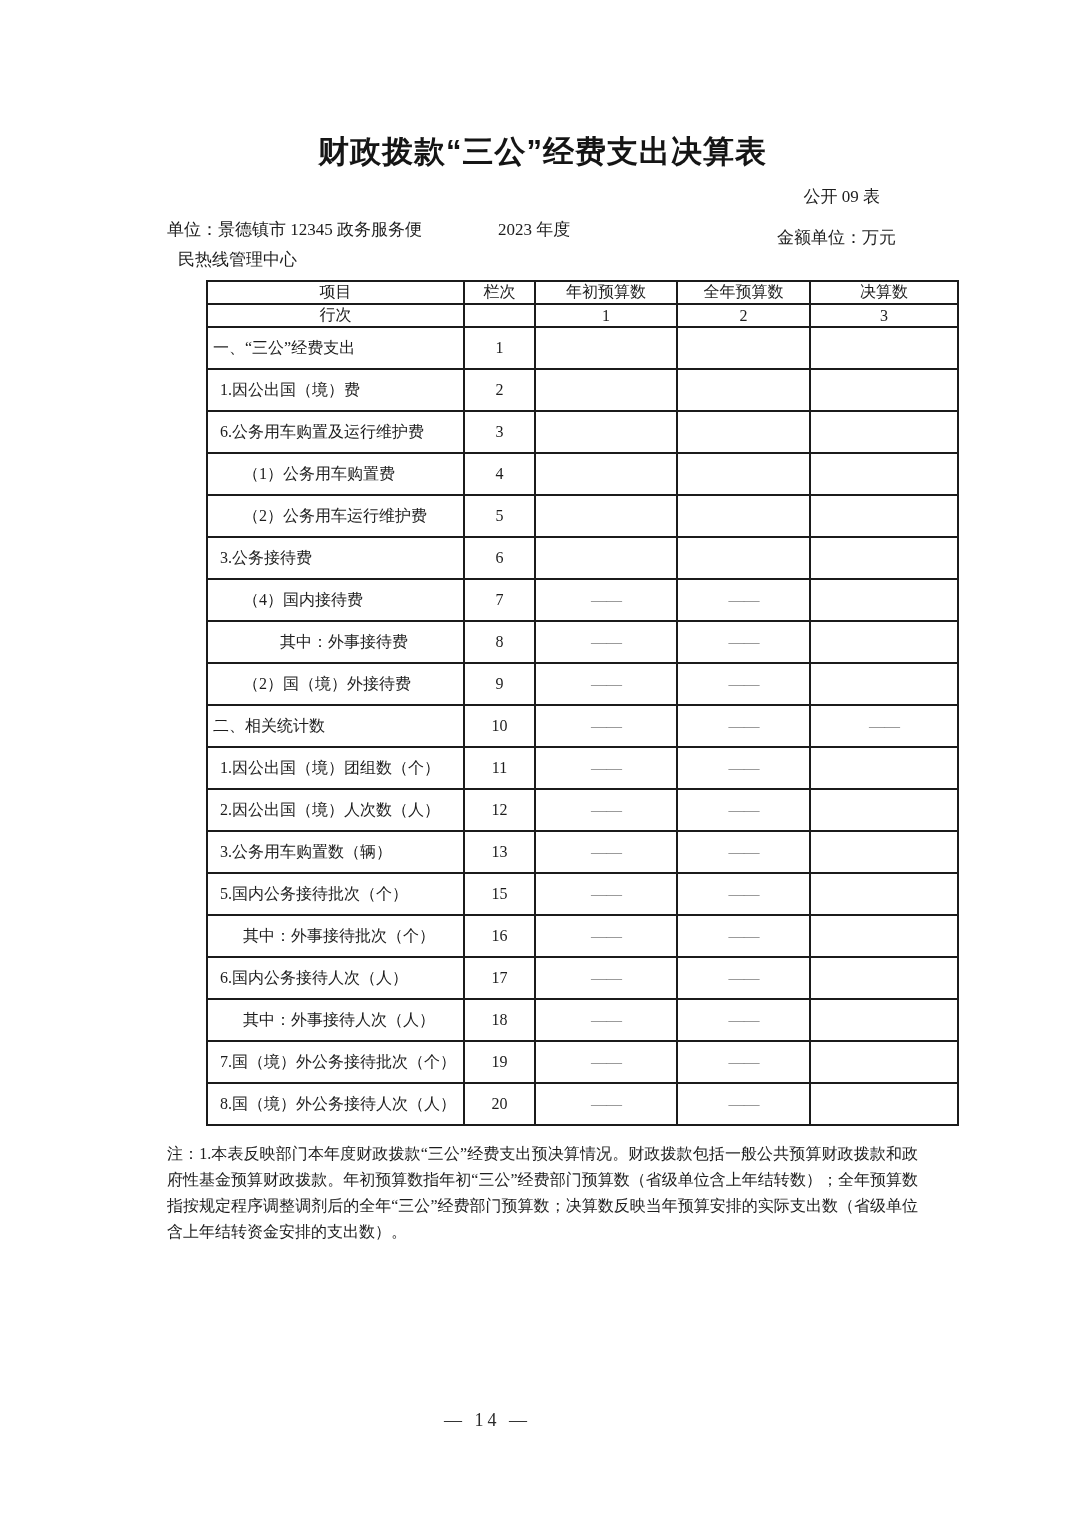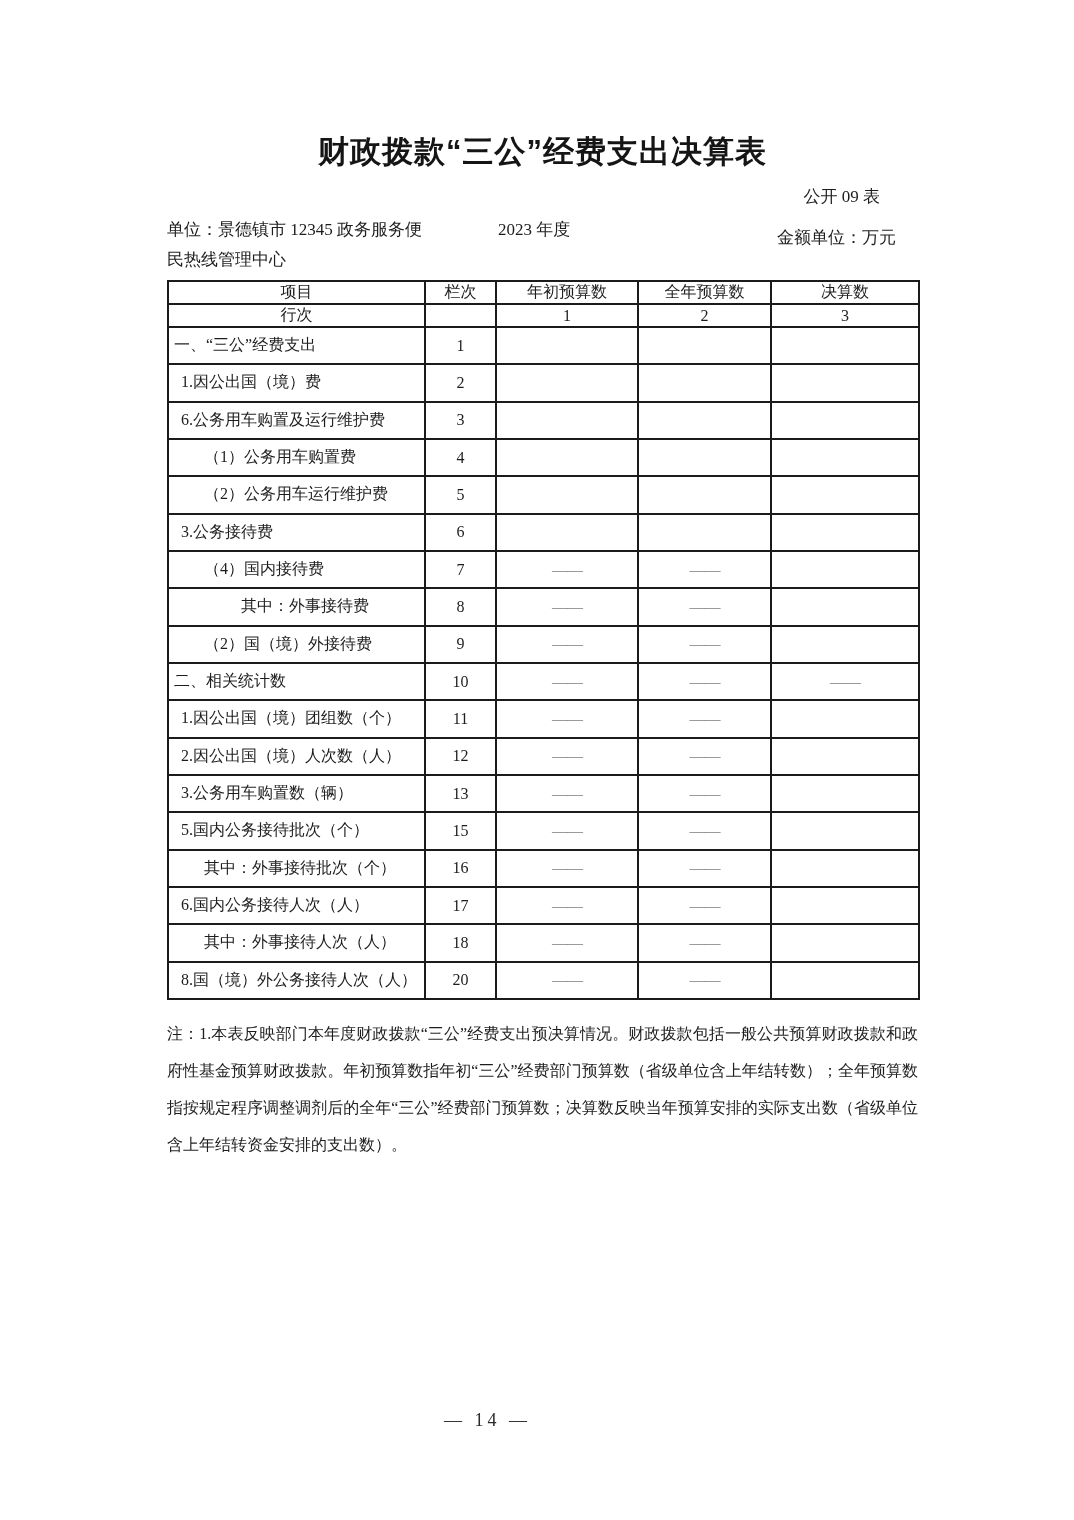--- a/index.html
+++ b/index.html
@@ -40,48 +40,50 @@
     font-size: 17px;
     line-height: 30px;
   }
   .meta-row .unit1 { position: absolute; left: 0; top: 0; }
   .meta-row .year  { position: absolute; left: 331px; top: 0; }
   .meta-row .amount-unit { position: absolute; right: 22px; top: 8px; }
   .unit2 {
     height: 30px;
     font-size: 17px;
     line-height: 30px;
+    margin-left: 11px;
   }
   table {
     margin-top: 5px;
     width: 751px;
-    height: 720px;
+    height: 846px;
     border-collapse: collapse;
     table-layout: fixed;
+    margin-left: 39px;
   }
   th, td {
     border: 2px solid #1b1b1b;
     font-size: 16px;
     font-weight: normal;
     vertical-align: middle;
     overflow: hidden;
     white-space: nowrap;
   }
   .center { text-align: center; }
   td.item { text-align: left; }
   td.item.section { padding-left: 5px; }
   td.item.num     { padding-left: 12px; }
   td.item.paren   { padding-left: 35px; }
   td.item.sub     { padding-left: 35px; }
   td.item.subdeep { padding-left: 72px; }
   td.val { color: #8a8a8a; letter-spacing: -1px; }
   .note {
     margin-top: 15px;
     font-size: 16px;
-    line-height: 37px;
+    line-height: 26px;
     text-align: justify;
     color: #1d1d1d;
   }
   .note2 {
     margin-top: 12px;
     text-indent: 28px;
     text-align: left;
   }
   .page-number {
     position: absolute;
@@ -247,20 +249,27 @@
           <td class="center val"></td>
         </tr>
         <tr>
           <td class="item sub">其中：外事接待人次（人）</td>
           <td class="center">18</td>
           <td class="center val">——</td>
           <td class="center val">——</td>
           <td class="center val"></td>
         </tr>
         <tr>
+          <td class="item num">7.国（境）外公务接待批次（个）</td>
+          <td class="center">19</td>
+          <td class="center val">——</td>
+          <td class="center val">——</td>
+          <td class="center val"></td>
+        </tr>
+        <tr>
           <td class="item num">8.国（境）外公务接待人次（人）</td>
           <td class="center">20</td>
           <td class="center val">——</td>
           <td class="center val">——</td>
           <td class="center val"></td>
         </tr>
       </tbody>
   </table>
 
   <p class="note">注：1.本表反映部门本年度财政拨款“三公”经费支出预决算情况。财政拨款包括一般公共预算财政拨款和政府性基金预算财政拨款。年初预算数指年初“三公”经费部门预算数（省级单位含上年结转数）；全年预算数指按规定程序调整调剂后的全年“三公”经费部门预算数；决算数反映当年预算安排的实际支出数（省级单位含上年结转资金安排的支出数）。</p>

